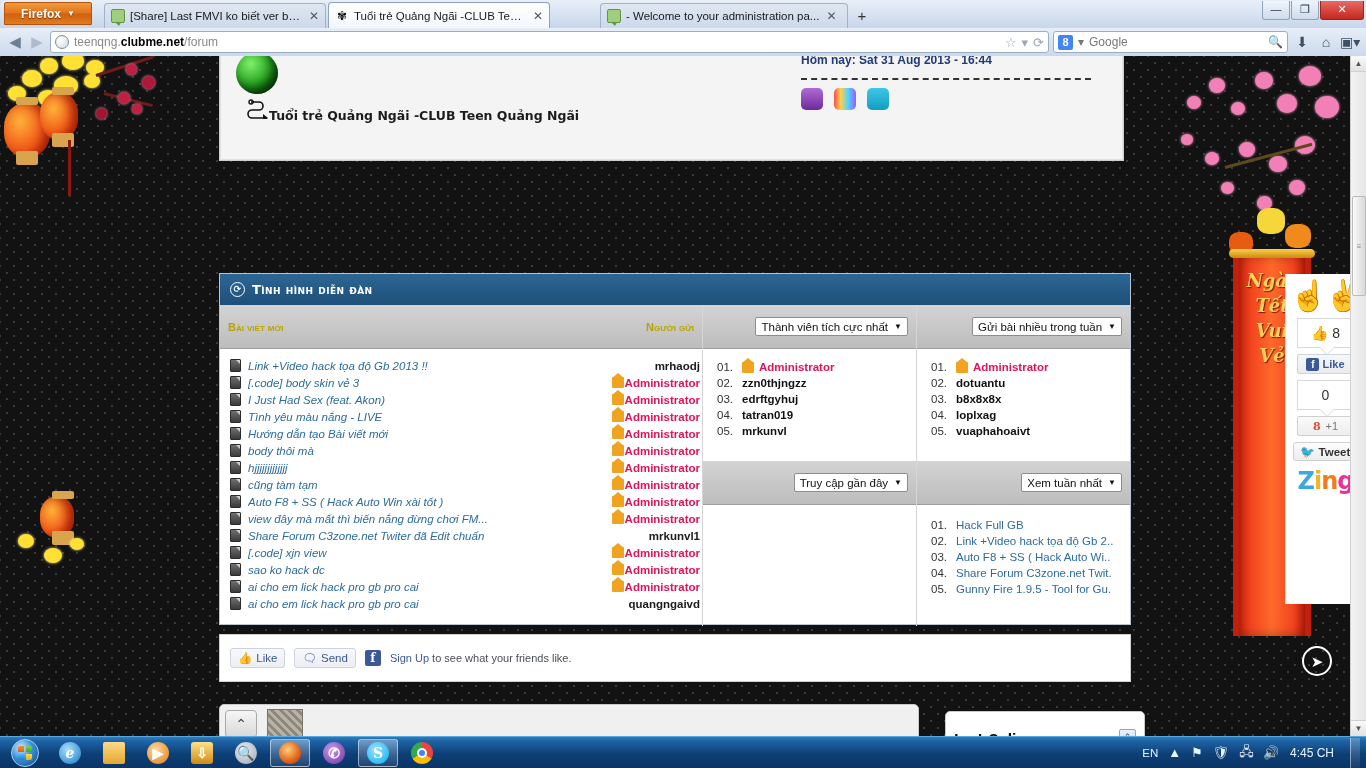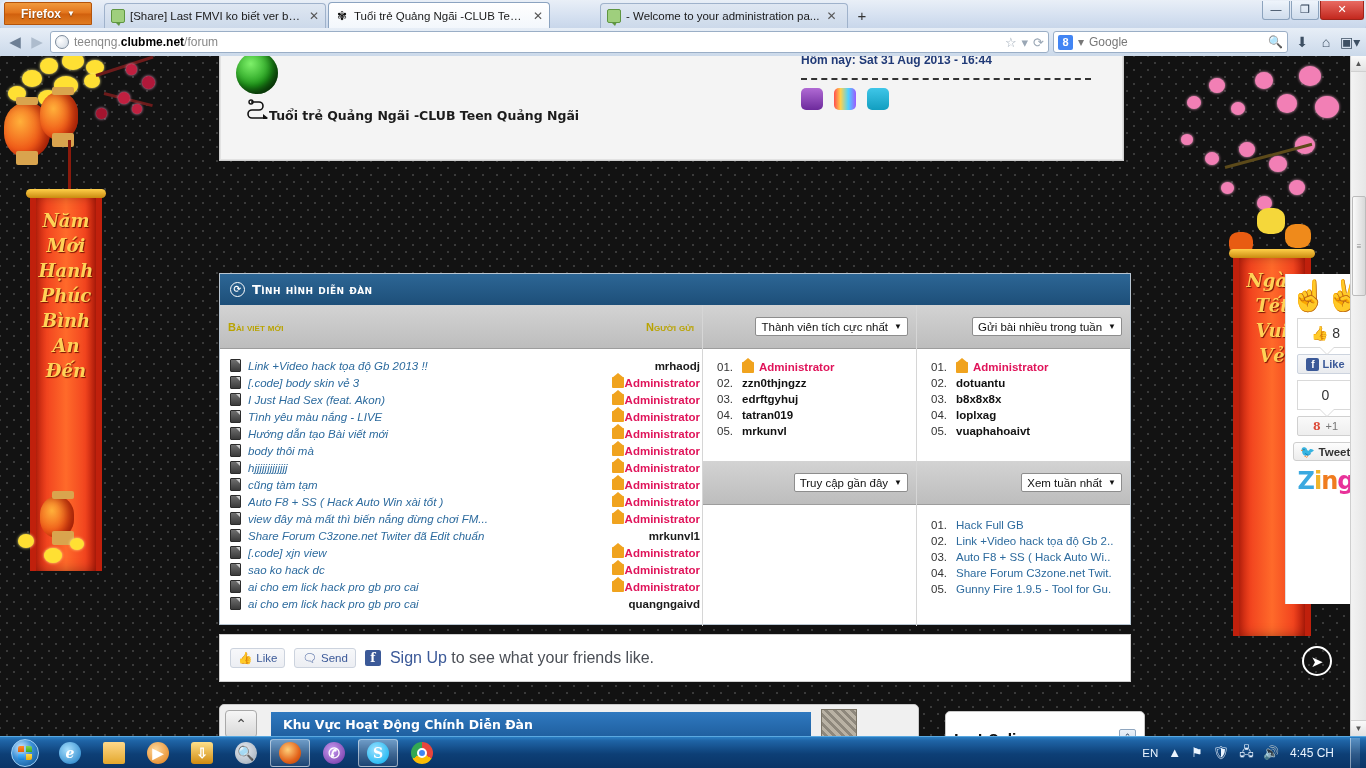--- a/index.html
+++ b/index.html
@@ -279,21 +279,21 @@
   .fbtn {
     border:1px solid #ccd3de; background:linear-gradient(#f7f8fa,#eceef3);
     border-radius:3px; height:20px; padding:0 7px; font-size:11.5px;
     color:#3b5998; display:flex; align-items:center; gap:4px;
   }
   #fb-f {
     width:16px;height:16px;background:#3b5998;color:#fff;font-weight:bold;
     font-size:12px;text-align:center;line-height:16px;border-radius:2px;
     font-family:"DejaVu Serif", serif;
   }
-  #fb-text { font-size:16px; color:#4b4f56; }
+  #fb-text { font-size:11px; color:#4b4f56; }
   #fb-text b { color:#3b5998; font-weight:normal; }
 
   
   #bottom-panel {
     position:absolute; left:34px; top:648px; width:700px; height:40px;
     background:#f0f0f0; border:1px solid #c8c8c8; border-radius:5px 5px 0 0;
     display:flex; align-items:center;
   }
   #collapse-btn {
     width:32px;height:28px;margin-left:5px;
@@ -532,32 +532,20 @@
     <div class="branch" style="left:96px;top:18px;width:60px;height:3px;transform:rotate(-18deg);"></div>
     <div class="branch" style="left:104px;top:36px;width:50px;height:3px;transform:rotate(14deg);"></div>
     <div class="blossom peach" style="left:126px;top:8px;width:11px;height:11px;background:#c02040;"></div>
     <div class="blossom peach" style="left:142px;top:20px;width:13px;height:13px;background:#b0183a;"></div>
     <div class="blossom peach" style="left:118px;top:36px;width:12px;height:12px;background:#c02040;"></div>
     <div class="blossom peach" style="left:96px;top:52px;width:11px;height:11px;background:#a4142f;"></div>
     <div class="blossom peach" style="left:132px;top:48px;width:10px;height:10px;background:#c02040;"></div>
     <div class="lantern" style="left:4px;top:46px;"></div>
     <div class="lantern" style="left:40px;top:36px;width:38px;height:48px;"></div>
     <div class="branch" style="left:68px;top:84px;width:3px;height:56px;background:#8b1a0c;"></div>
-    <div class="scroll-banner" style="left:30px;top:140px;height:375px;">
-      <div class="rod"></div>
-      <div class="txt">
-        <span>Năm</span>
-        <span>Mới</span>
-        <span>Hạnh</span>
-        <span>Phúc</span>
-        <span>Bình</span>
-        <span>An</span>
-        <span>Đến</span>
-      </div>
-    </div>
     <div class="lantern" style="left:40px;top:440px;width:34px;height:42px;"></div>
     <div class="blossom mai" style="left:18px;top:478px;width:16px;height:14px;"></div>
     <div class="blossom mai" style="left:44px;top:492px;width:18px;height:15px;"></div>
     <div class="blossom mai" style="left:70px;top:482px;width:14px;height:12px;"></div>
   </div>
 
   <div class="tet right">
     <div class="blossom peach" style="left:22px;top:40px;width:14px;height:13px;"></div>
     <div class="blossom peach" style="left:44px;top:22px;width:16px;height:15px;"></div>
     <div class="blossom peach" style="left:66px;top:46px;width:14px;height:13px;"></div>
@@ -859,23 +847,20 @@
       <span class="fbtn">
         <span>🗨</span>
         <span>Send</span>
       </span>
       <span id="fb-f">f</span>
       <span id="fb-text"><b>Sign Up</b><span> to see what your friends like.</span></span>
     </div>
 
     <div id="bottom-panel">
       <div id="collapse-btn">⌃</div>
-      <div id="cat-bar">
-        <span>Khu Vực Hoạt Động Chính Diễn Đàn</span>
-      </div>
       <div id="cat-img"></div>
     </div>
 
     <div id="lastonline-panel">
       <span class="lo-title">Last Online</span>
       <span id="lo-toggle">⌃</span>
     </div>
 
     <div id="social-col">
       <div id="hands">☝✌</div>

